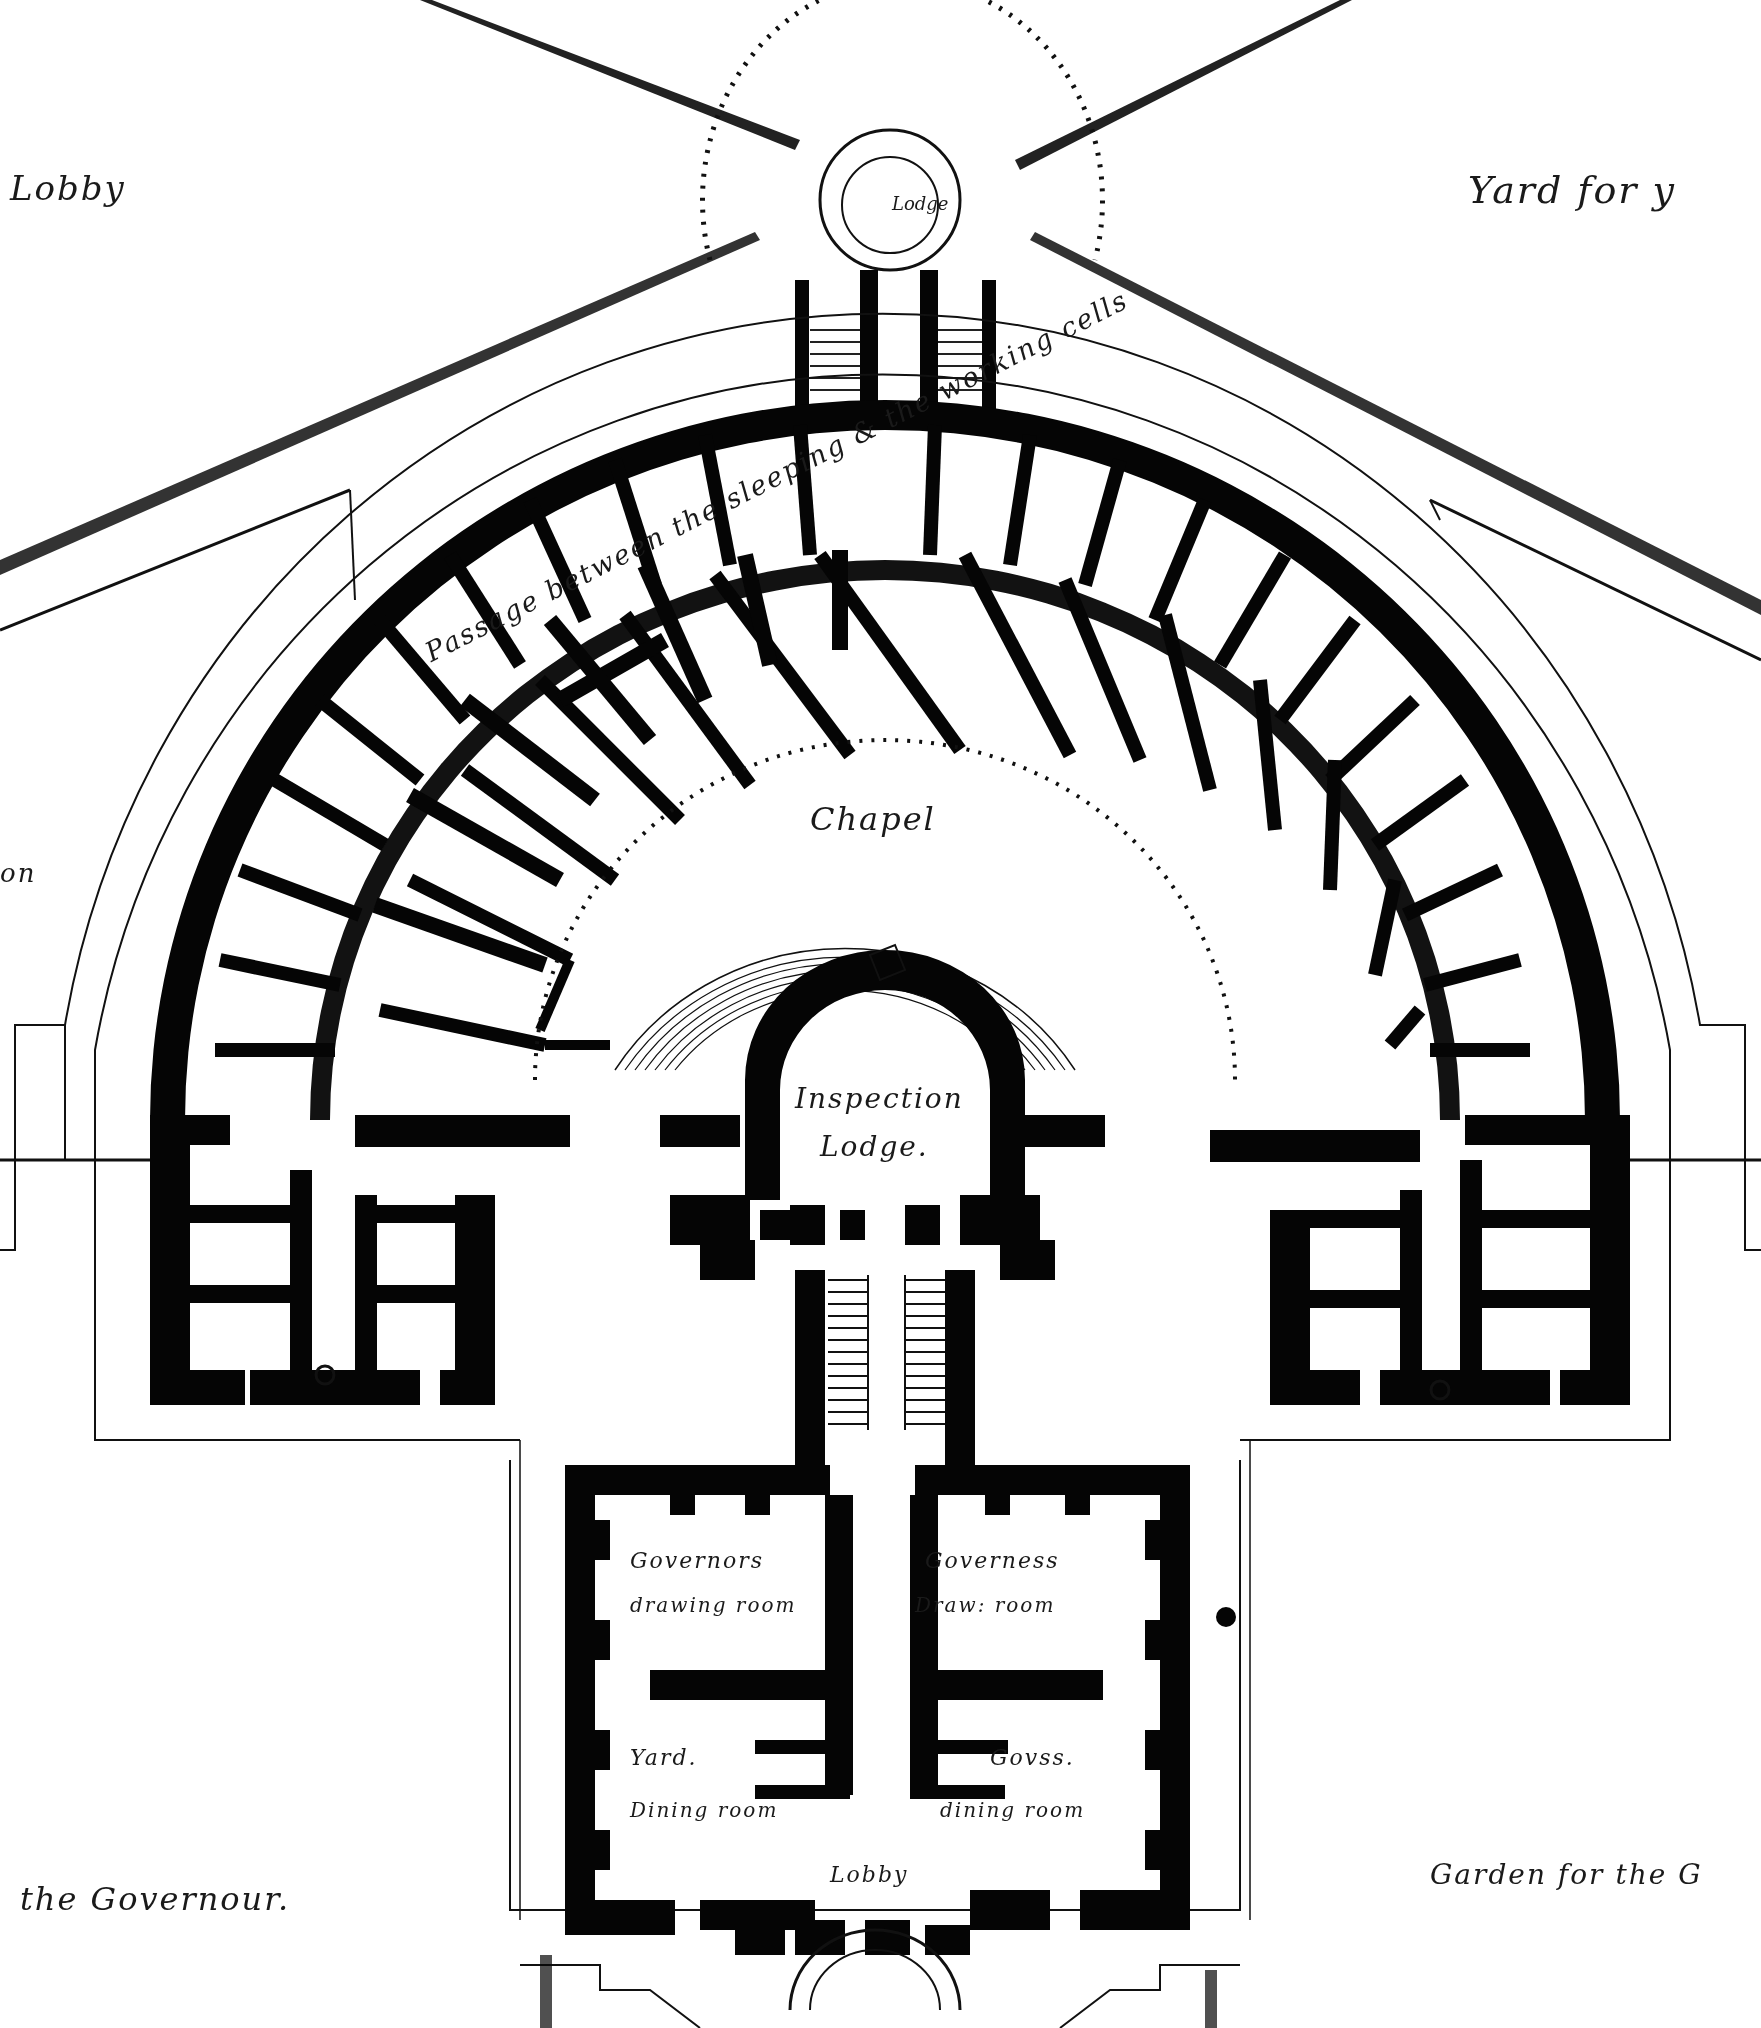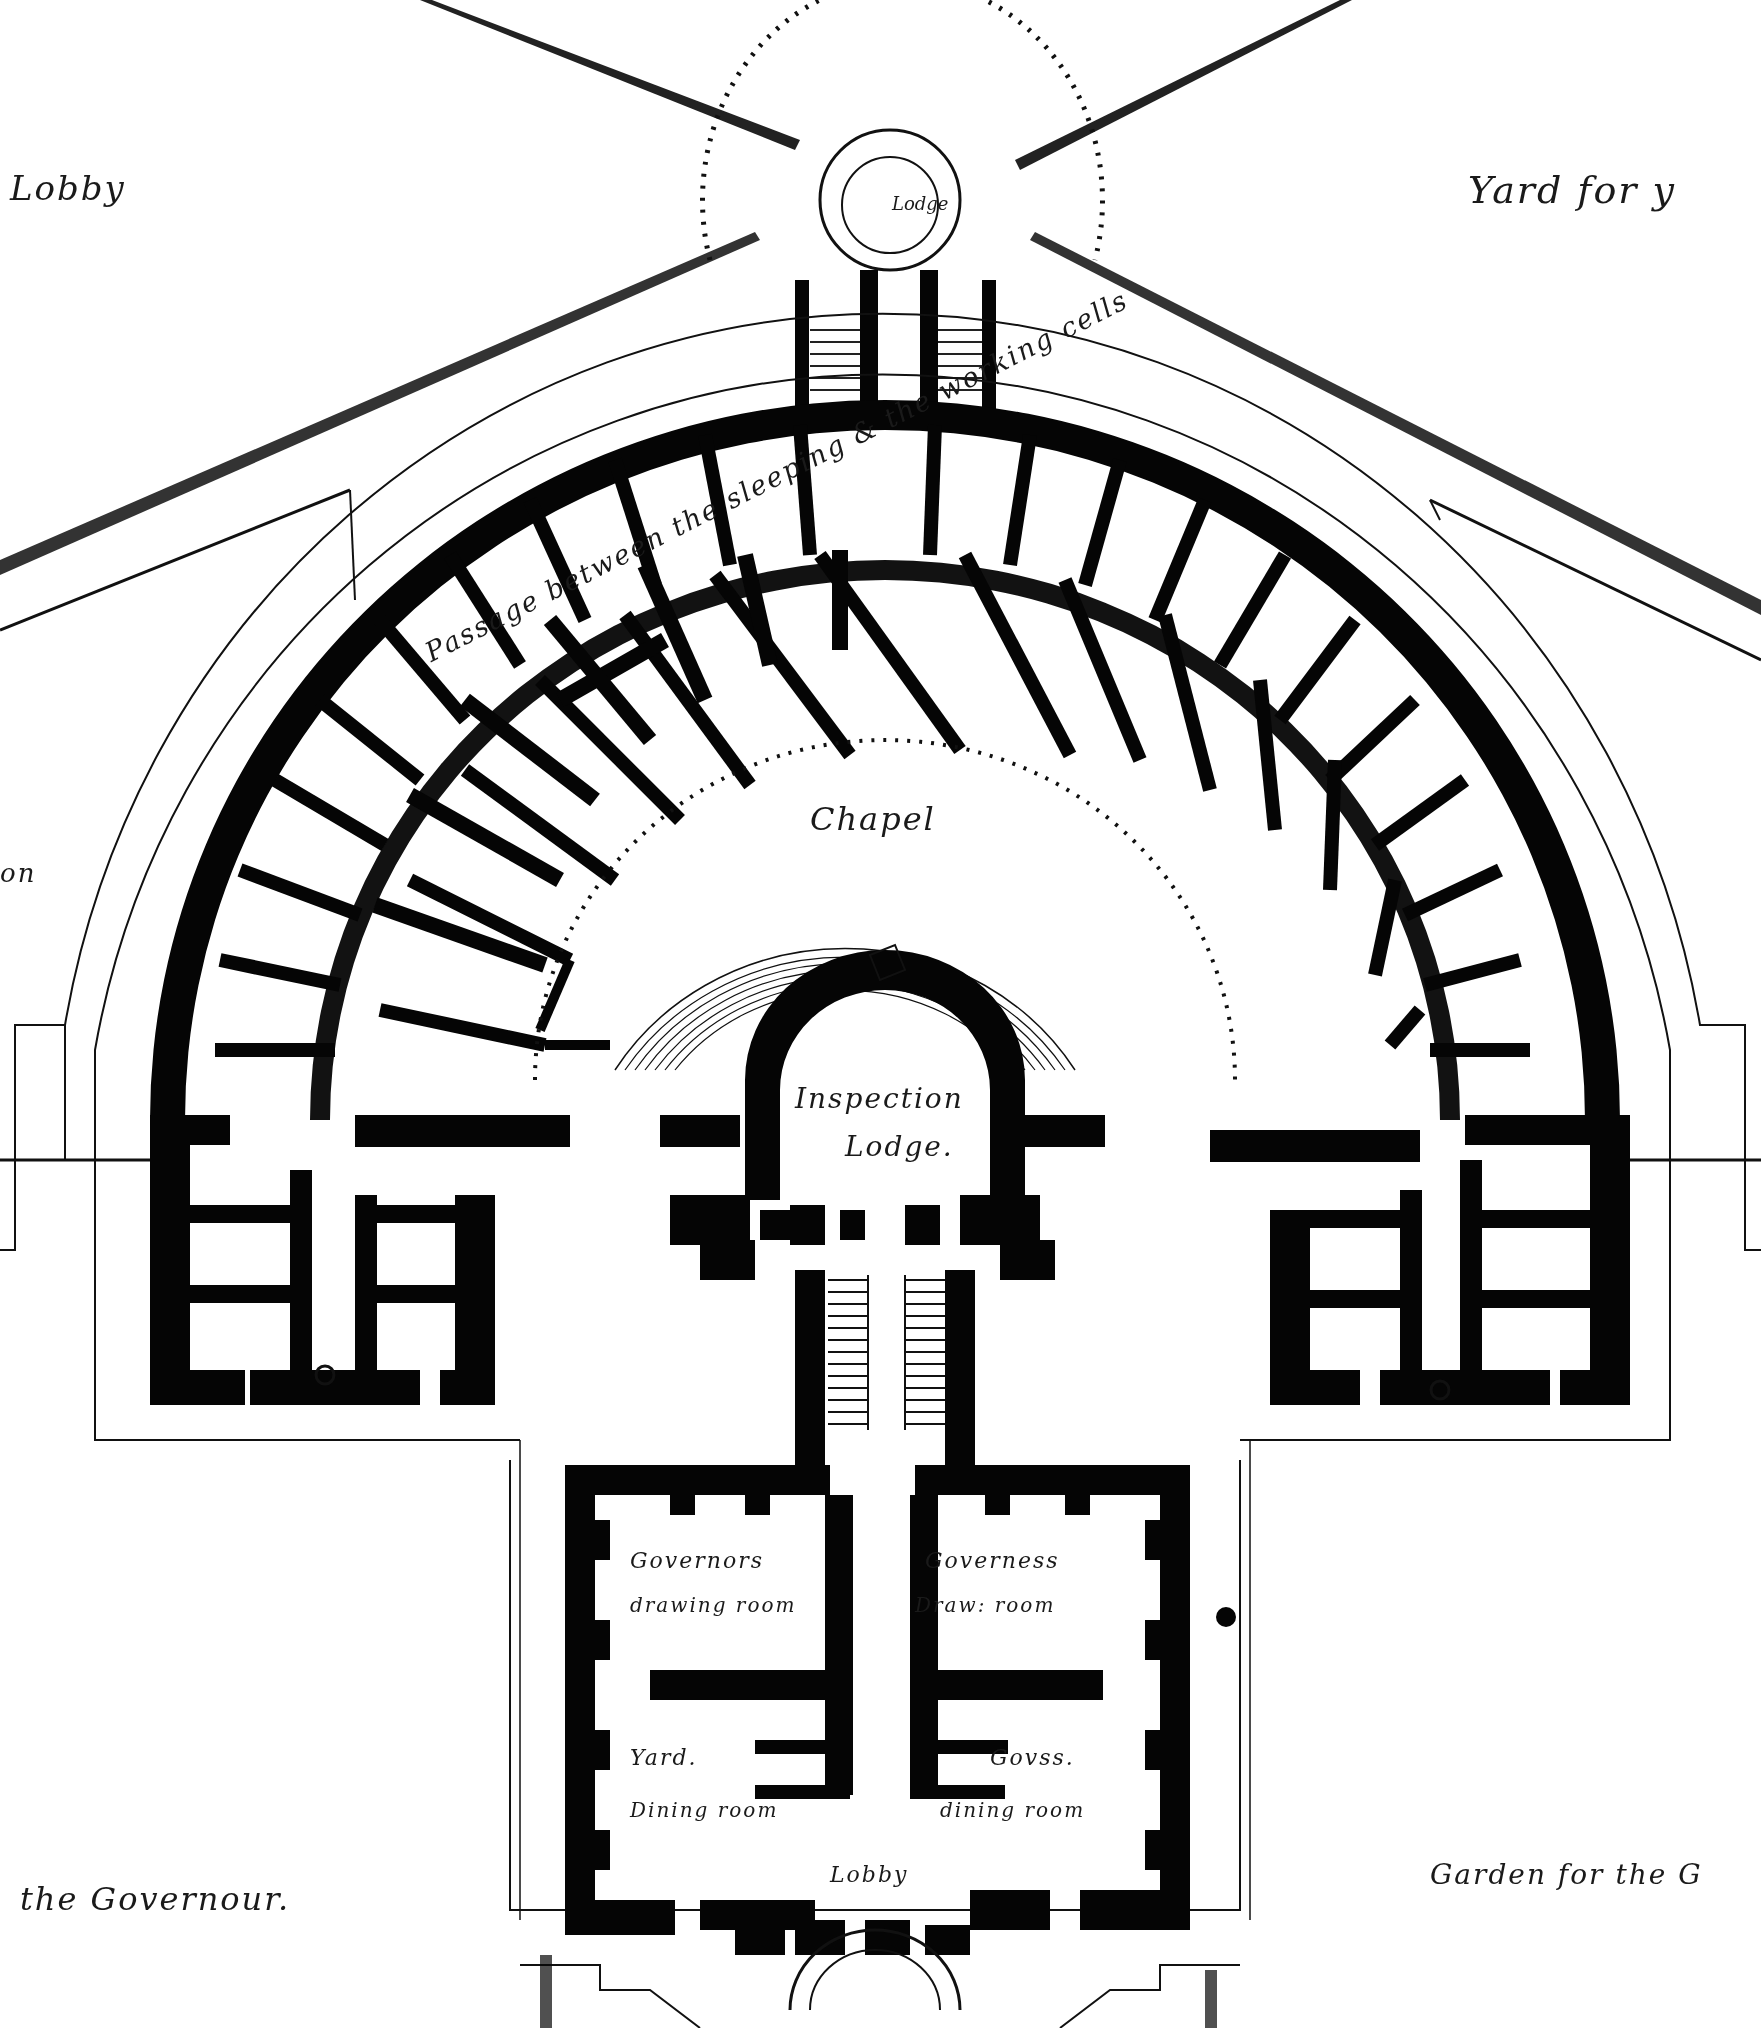--- a/index.html
+++ b/index.html
@@ -279,21 +279,21 @@
   </g>
 </svg>
 
 <div class="label" style="left:10px; top:168px; font-size:34px;">Lobby</div>
 <div class="label" style="left:1460px; top:168px; font-size:38px;margin-left:8px;">Yard for y</div>
 <div class="label" style="left:0px; top:858px; font-size:26px;">on</div>
 <div class="label" style="left:856px; top:193px; font-size:18px; letter-spacing:0;margin-left:36px;">Lodge</div>
 <div class="label" style="left:420px; top:640px; font-size:27px; transform:rotate(-27deg); transform-origin:left top;">Passage between the sleeping &amp; the working cells</div>
 <div class="label" style="left:810px; top:800px; font-size:32px;">Chapel</div>
 <div class="label" style="left:795px; top:1082px; font-size:28px;">Inspection</div>
-<div class="label" style="left:845px; top:1130px; font-size:28px;">Lodge.</div>
+<div class="label" style="left:820px; top:1130px; font-size:28px;">Lodge.</div>
 <div class="label" style="left:630px; top:1548px; font-size:22px;">Governors</div>
 <div class="label" style="left:630px; top:1593px; font-size:20px;">drawing room</div>
 <div class="label" style="left:925px; top:1548px; font-size:22px;">Governess</div>
 <div class="label" style="left:915px; top:1593px; font-size:20px;">Draw: room</div>
 <div class="label" style="left:630px; top:1745px; font-size:22px;">Yard.</div>
 <div class="label" style="left:630px; top:1798px; font-size:20px;">Dining room</div>
 <div class="label" style="left:990px; top:1745px; font-size:22px;">Govss.</div>
 <div class="label" style="left:940px; top:1798px; font-size:20px;">dining room</div>
 <div class="label" style="left:830px; top:1862px; font-size:22px;font-style:italic;">Lobby</div>
 <div class="label" style="left:20px; top:1880px; font-size:32px;">the Governour.</div>

